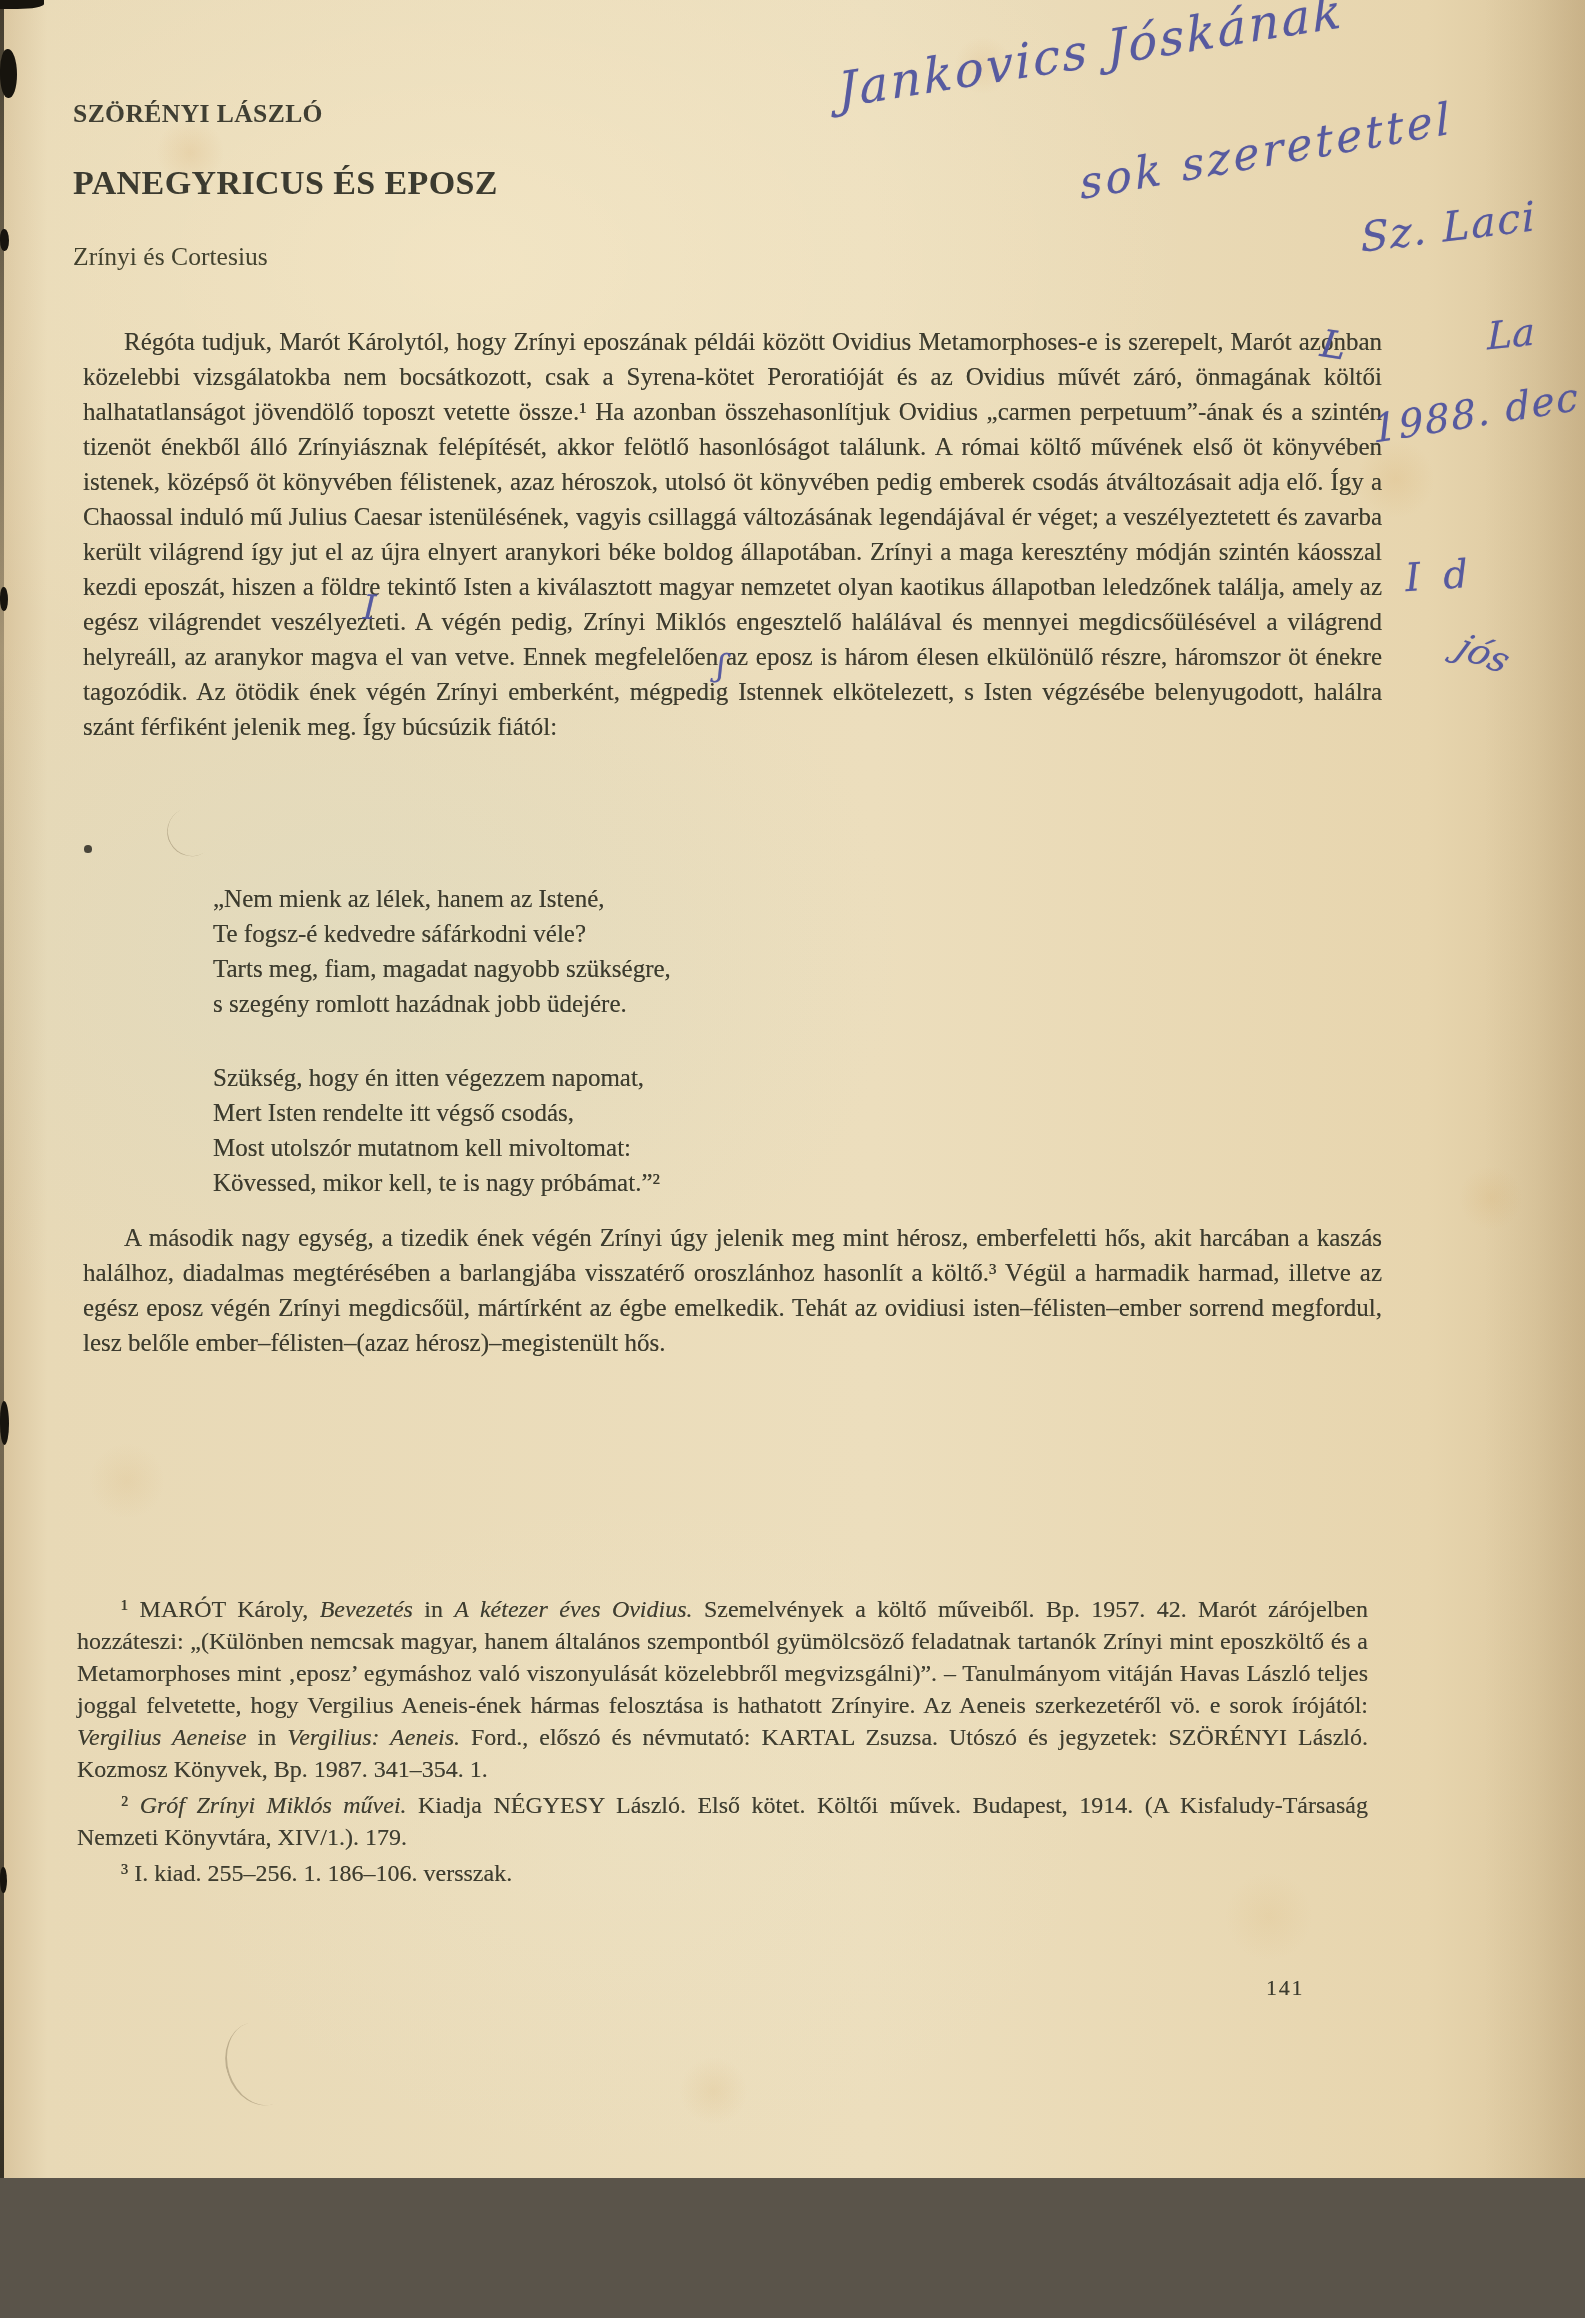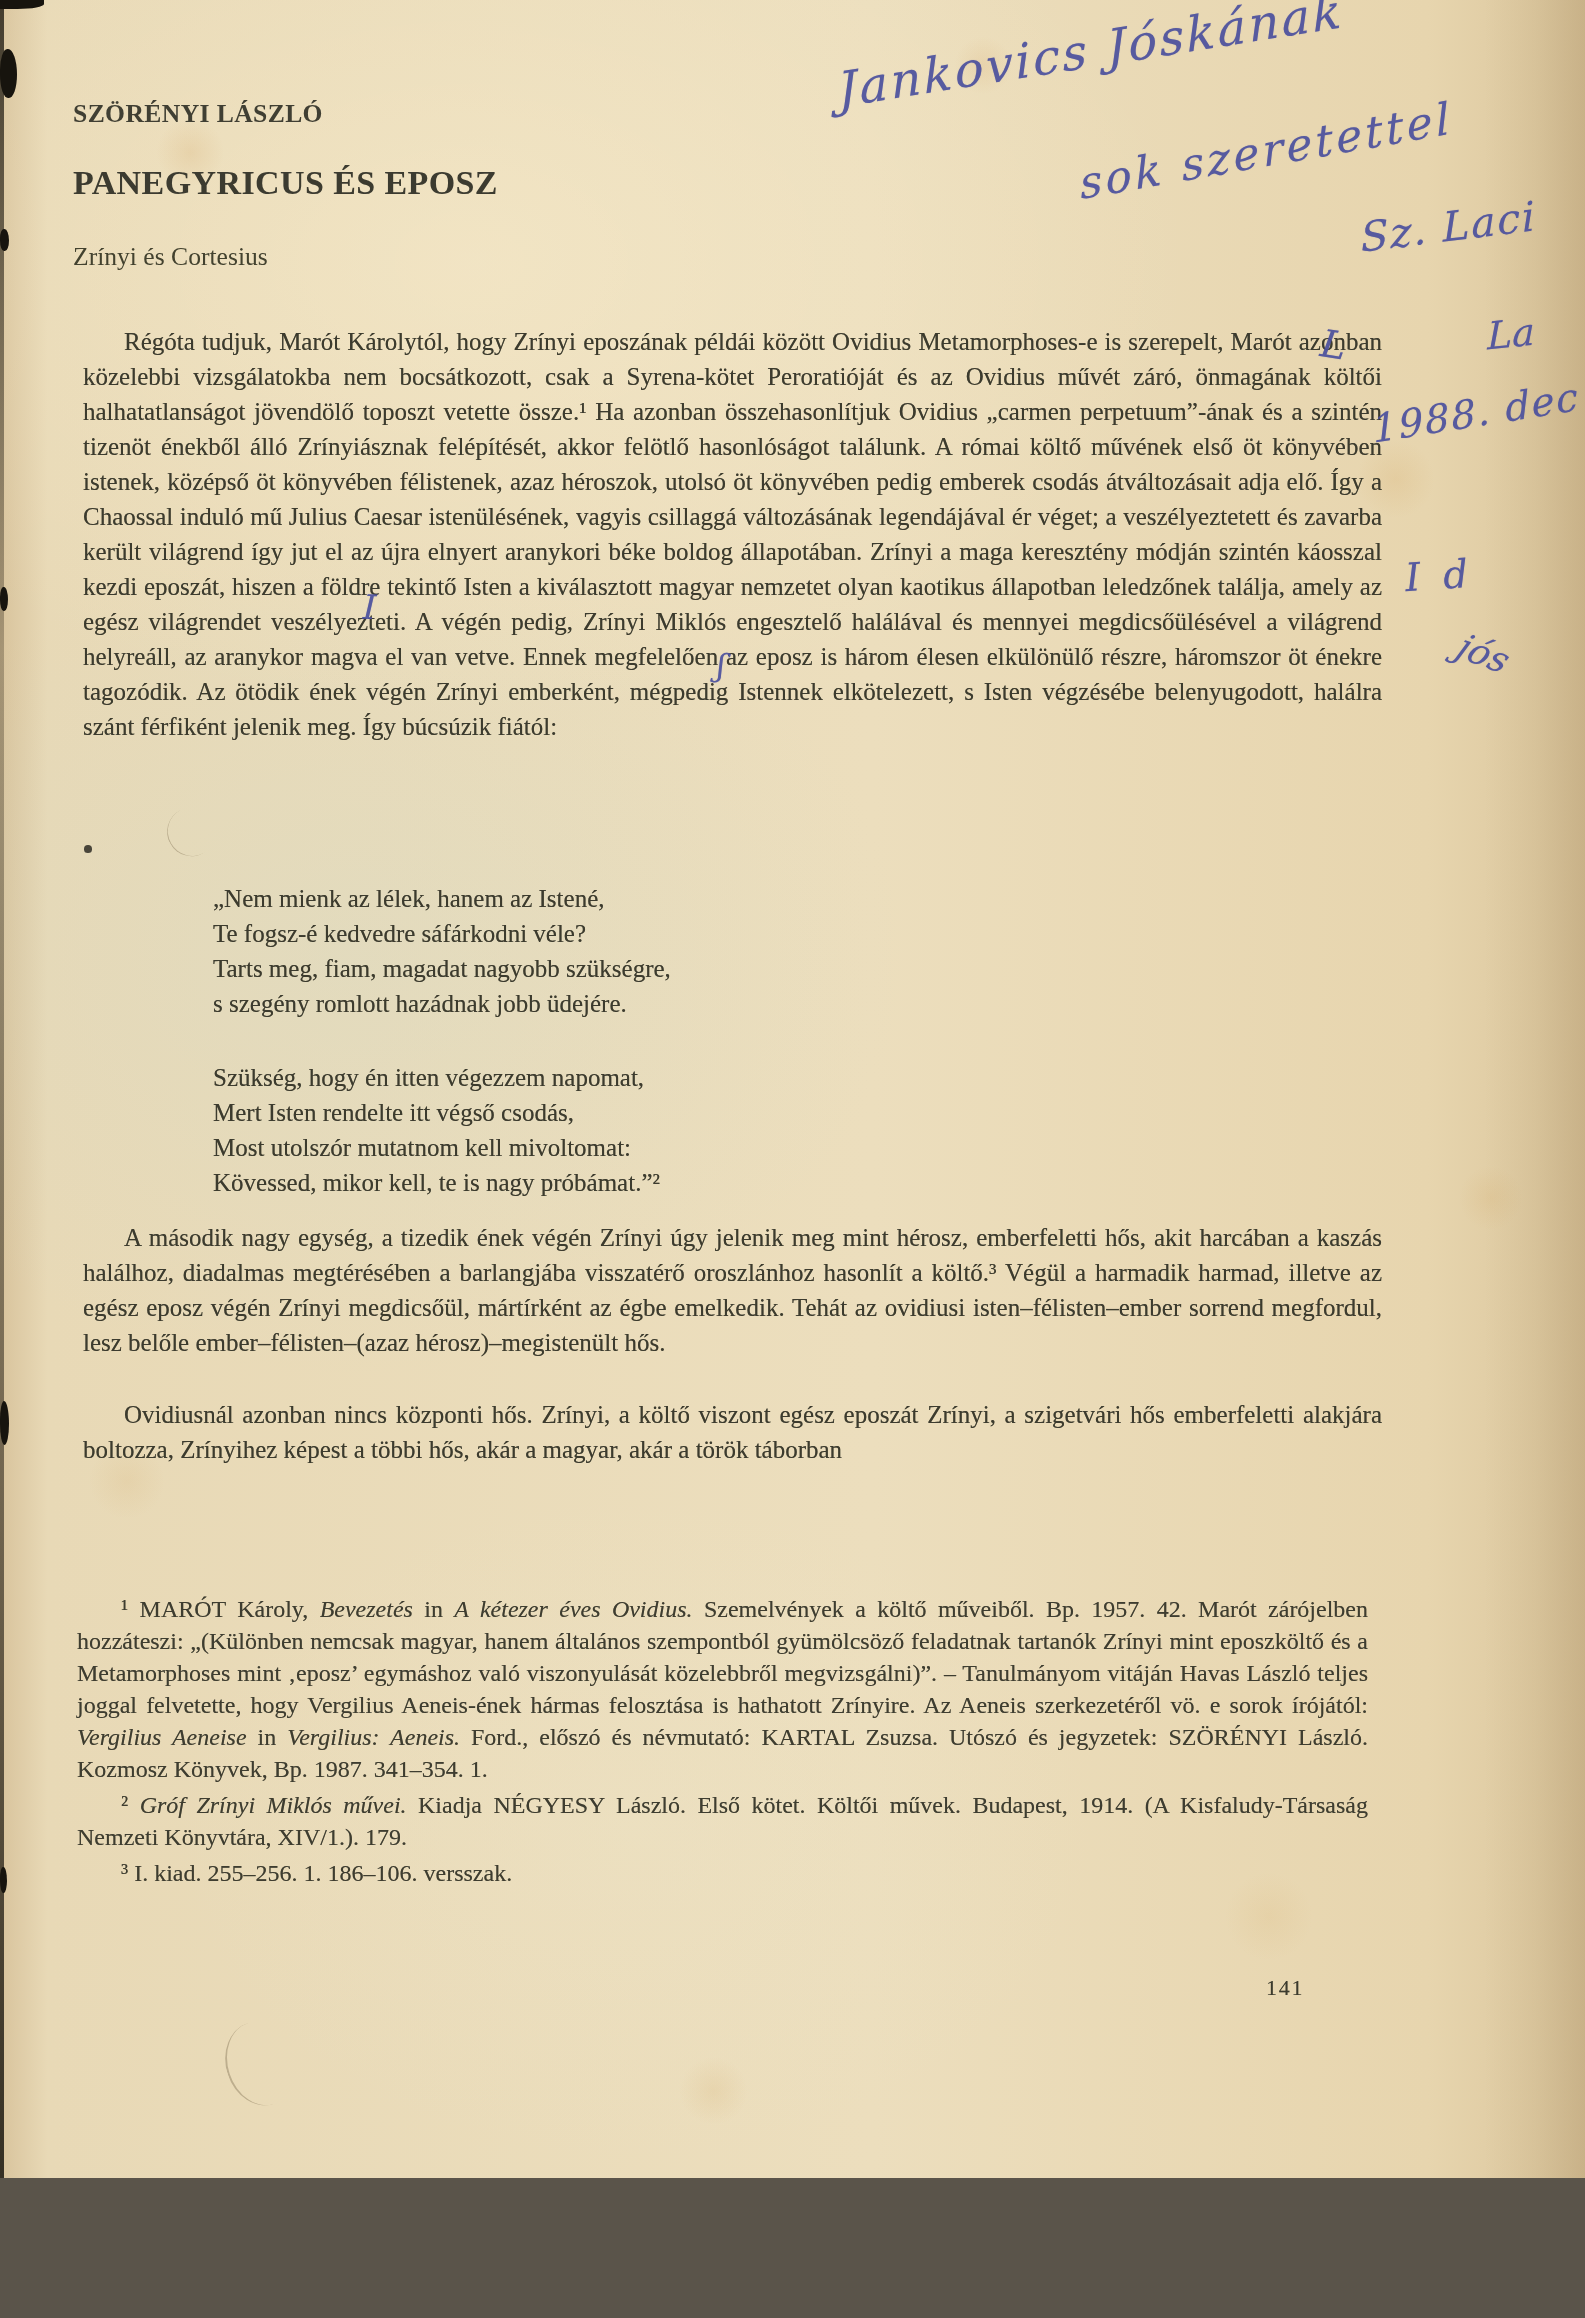--- a/index.html
+++ b/index.html
@@ -119,21 +119,20 @@
   </div>
 
   <div class="poem stanza2">
     <div>Szükség, hogy én itten végezzem napomat,</div>
     <div>Mert Isten rendelte itt végső csodás,</div>
     <div>Most utolszór mutatnom kell mivoltomat:</div>
     <div>Kövessed, mikor kell, te is nagy próbámat.”²</div>
   </div>
 
   <p class="bodytext p2">A második nagy egység, a tizedik ének végén Zrínyi úgy jelenik meg mint hérosz, emberfeletti hős, akit harcában a kaszás halálhoz, diadalmas megtérésében a barlangjába visszatérő oroszlánhoz hasonlít a költő.³ Végül a harmadik harmad, illetve az egész eposz végén Zrínyi megdicsőül, mártírként az égbe emelkedik. Tehát az ovidiusi isten–félisten–ember sorrend megfordul, lesz belőle ember–félisten–(azaz hérosz)–megistenült hős.</p>
-  <p class="bodytext p3">Ovidiusnál azonban nincs központi hős. Zrínyi, a költő viszont egész eposzát Zrínyi, a szigetvári hős emberfeletti alakjára boltozza, Zrínyihez képest a többi hős, akár a magyar, akár a török táborban</p>
 
   <div class="footnotes">
     <p class="footnote"><span>¹ MARÓT Károly, </span><span class="it">Bevezetés</span><span> in </span><span class="it">A kétezer éves Ovidius.</span><span> Szemelvények a költő műveiből. Bp. 1957. 42. Marót zárójelben hozzáteszi: „(Különben nemcsak magyar, hanem általános szempontból gyümölcsöző feladatnak tartanók Zrínyi mint eposzköltő és a Metamorphoses mint ‚eposz’ egymáshoz való viszonyulását közelebbről megvizsgálni)”. – Tanulmányom vitáján Havas László teljes joggal felvetette, hogy Vergilius Aeneis-ének hármas felosztása is hathatott Zrínyire. Az Aeneis szerkezetéről vö. e sorok írójától: </span><span class="it">Vergilius Aeneise</span><span> in </span><span class="it">Vergilius: Aeneis.</span><span> Ford., előszó és névmutató: KARTAL Zsuzsa. Utószó és jegyzetek: SZÖRÉNYI László. Kozmosz Könyvek, Bp. 1987. 341–354. 1.</span></p>
     <p class="footnote"><span>² </span><span class="it">Gróf Zrínyi Miklós művei.</span><span> Kiadja NÉGYESY László. Első kötet. Költői művek. Budapest, 1914. (A Kisfaludy-Társaság Nemzeti Könyvtára, XIV/1.). 179.</span></p>
     <p class="footnote"><span>³ I. kiad. 255–256. 1. 186–106. versszak.</span></p>
   </div>
 
   <div class="pagenum">141</div>
 
   <div class="hand ded1">Jankovics Jóskának</div>

